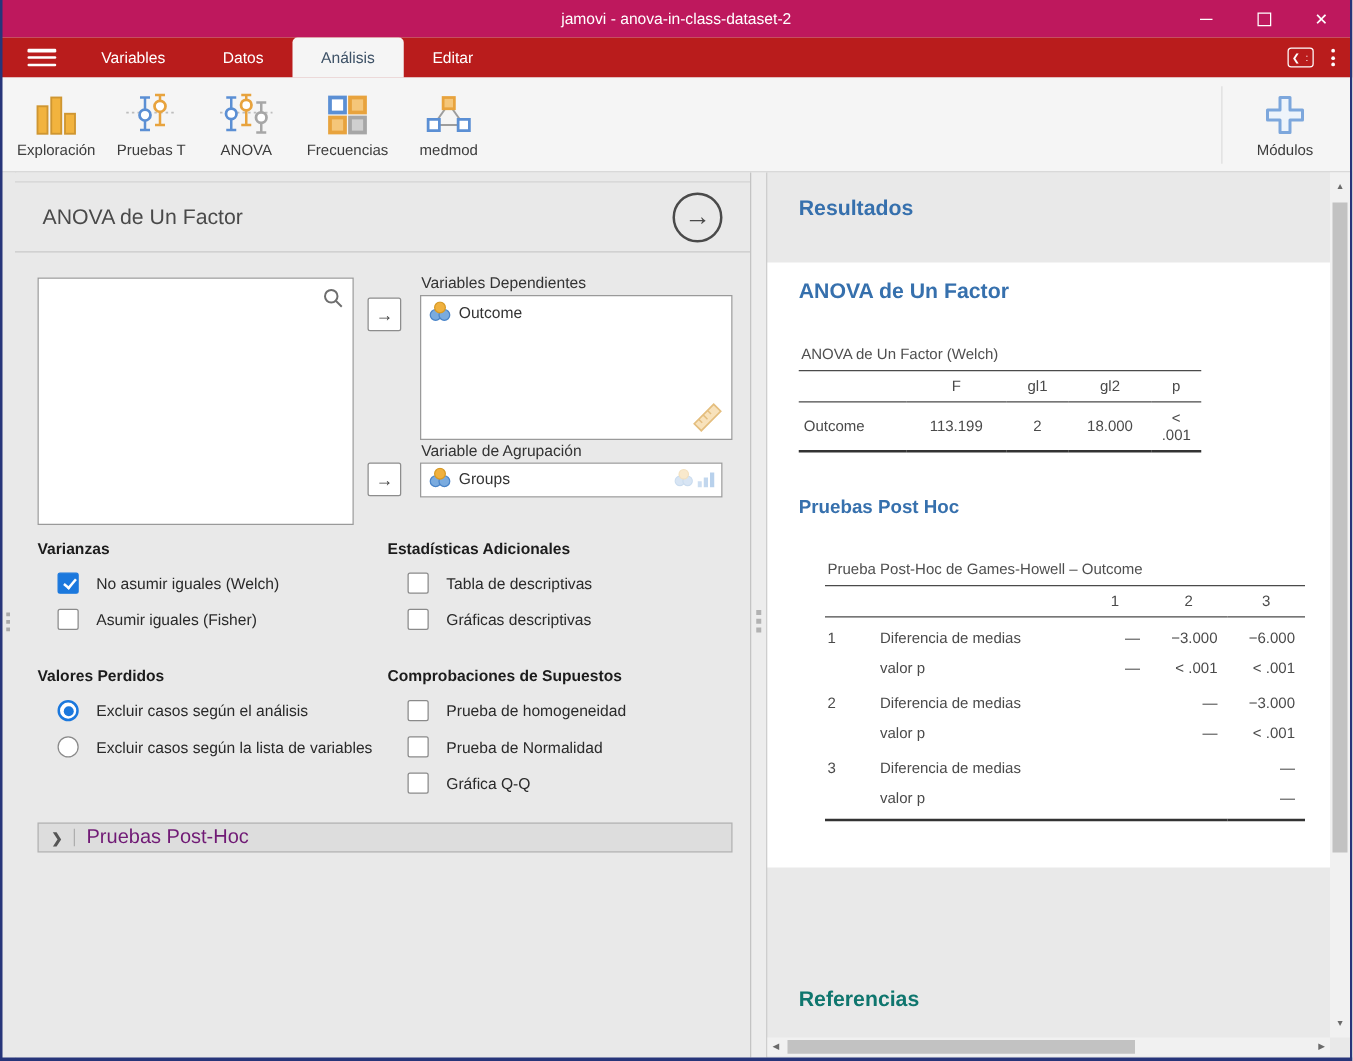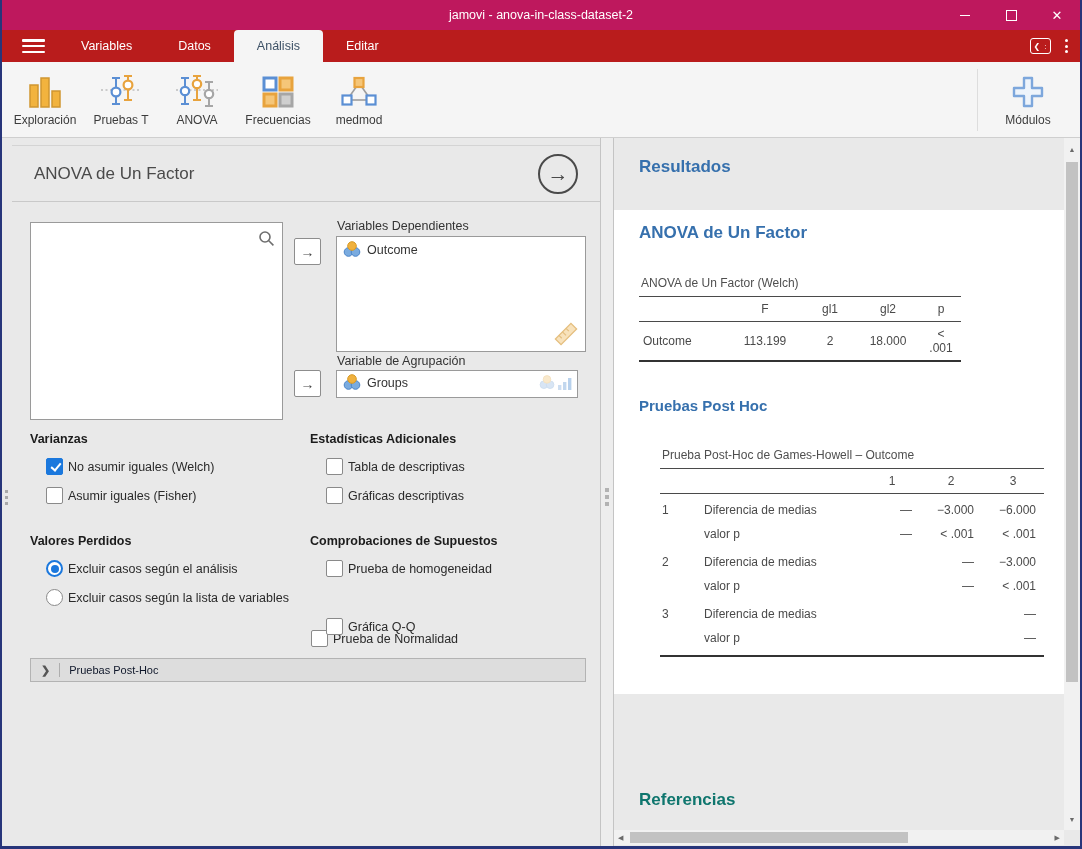--- a/index.html
+++ b/index.html
@@ -65,32 +65,32 @@
   .assign-btn {position:absolute; width:27px; height:27px; background:#fff; border:1px solid #8d8d8d; box-sizing:border-box; display:flex; align-items:center; justify-content:center; font-size:14px; color:#444; border-radius:2px; cursor:pointer;}
   .field-label {position:absolute; font-size:12.5px; color:#333;}
   .var-item {display:flex; align-items:center; gap:6px; padding:4px 6px; font-size:12.5px; color:#333;}
   .dep-box {left:324px; top:98px; width:250px; height:116px;}
   .ruler {position:absolute; right:7px; bottom:5px; opacity:.85;}
   .group-box {left:324px; top:232px; width:242px; height:28px;}
   .group-box .var-item {padding:3px 6px;}
   .type-hints {position:absolute; right:5px; top:4px; display:flex; align-items:flex-end; gap:3px; opacity:.65;}
 
   .sec-title {position:absolute; font-size:12.5px; font-weight:bold; color:#1c1c1c;}
-  .opt-row {position:absolute; display:flex; align-items:center; gap:5px; font-size:12.5px; color:#2a2a2a; cursor:pointer;}
+  .opt-row {position:absolute; display:flex; align-items:center; gap:14px; font-size:12.5px; color:#2a2a2a; cursor:pointer;}
   .cb {width:17px; height:17px; box-sizing:border-box; border:1px solid#8a8a8a; background:#fff; border-radius:2px; flex:none; position:relative;}
   .cb.checked {background:#1b78dd; border-color:#1b78dd;}
   .cb.checked::after {content:""; position:absolute; left:5.5px; top:2px; width:4px; height:8px; border:solid #fff; border-width:0 2px 2px 0; transform:rotate(40deg);}
   .radio {width:17px; height:17px; box-sizing:border-box; border:1px solid #8a8a8a; border-radius:50%; background:#fff; flex:none; position:relative;}
   .radio.selected {border:2px solid #1b78dd;}
   .radio.selected::after {content:""; position:absolute; left:2.5px; top:2.5px; width:8px; height:8px; border-radius:50%; background:#1b78dd;}
 
   .posthoc-bar {position:absolute; left:18px; top:520px; width:556px; height:24px; background:#dddddd; border:1px solid #b3b3b3; box-sizing:border-box; display:flex; align-items:center; gap:9px; padding:0 10px; cursor:pointer;}
   .posthoc-bar .chev {color:#555; font-size:11px; font-weight:bold;}
   .posthoc-bar .vdiv {width:1px; height:14px; background:#aeaeae;}
-  .posthoc-bar .lbl {color:#0f172a; font-size:11px;}
+  .posthoc-bar .lbl {color:#701a75; font-size:16px;}
 
   
   .results {position:absolute; left:612px; right:0; top:0; bottom:0; background:#e9e9e9;}
   .res-title {position:absolute; left:25px; top:19px; font-size:17px; font-weight:bold; color:#3670ad;}
   .res-card {position:absolute; left:0; top:72px; width:450px; height:484px; background:#fff;}
   .analysis-h {position:absolute; left:25px; top:13px; font-size:17px; font-weight:bold; color:#3670ad;}
   .posthoc-h {position:absolute; left:25px; top:187px; font-size:15px; font-weight:bold; color:#3670ad;}
   .stat-table {position:absolute;}
   .t1 {left:25px; top:64px; width:322px;}
   .t2 {left:46px; top:236px; width:384px;}
@@ -359,21 +359,21 @@
       <div class="opt-row" style="left:34px; top:451px;">
         <span class="radio"></span>
         <span>Excluir casos según la lista de variables</span>
       </div>
 
       <div class="sec-title" style="left:298px; top:396px;">Comprobaciones de Supuestos</div>
       <div class="opt-row" style="left:314px; top:422px;">
         <span class="cb"></span>
         <span>Prueba de homogeneidad</span>
       </div>
-      <div class="opt-row" style="left:299px; top:451px;margin-top:41px;">
+      <div class="opt-row" style="left:314px; top:451px;">
         <span class="cb"></span>
         <span>Prueba de Normalidad</span>
       </div>
       <div class="opt-row" style="left:314px; top:480px;">
         <span class="cb"></span>
         <span>Gráfica Q-Q</span>
       </div>
 
       <div class="posthoc-bar">
         <span class="chev">❯</span>

